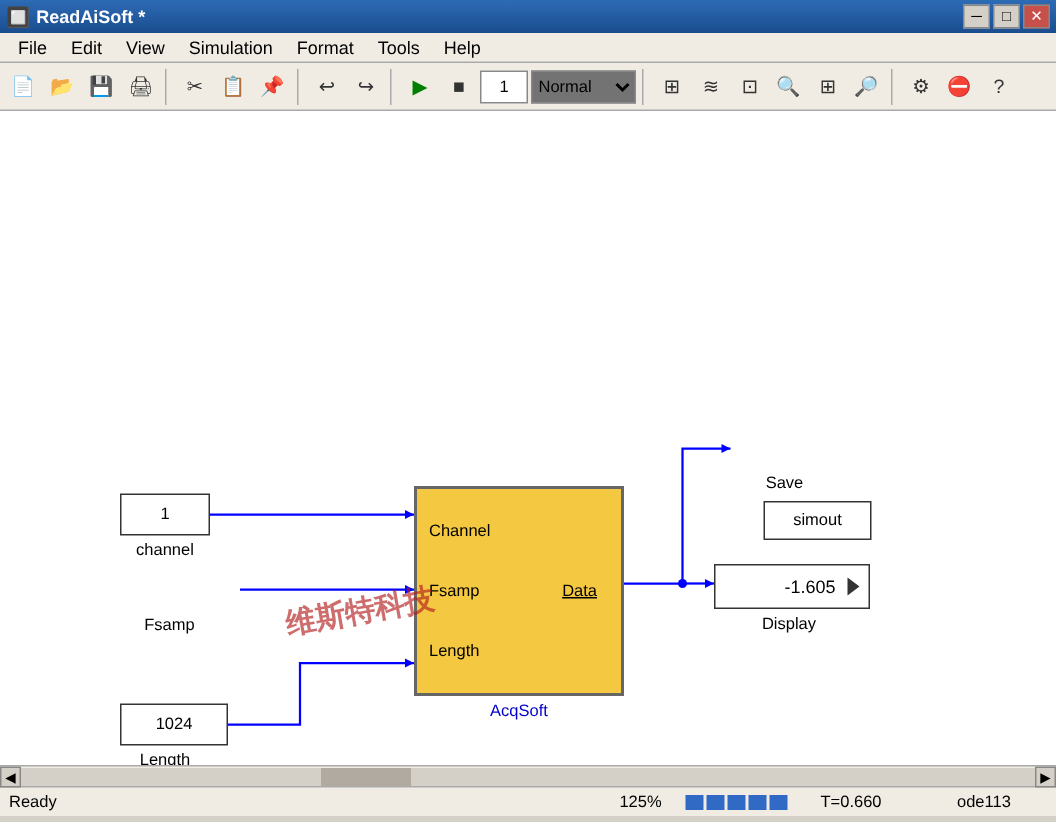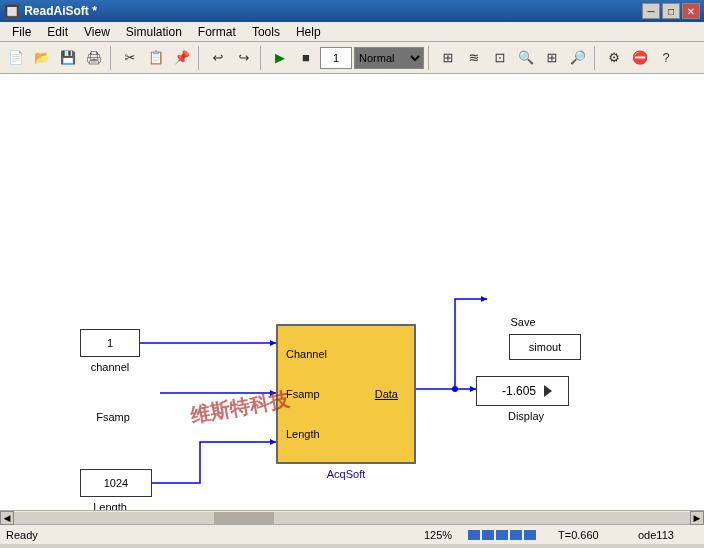--- a/index.html
+++ b/index.html
@@ -159,29 +159,29 @@
       justify-content: center;
       font-size: 11px;
       margin-top: 48px;
     }
 
     
     #display-block {
       position: absolute;
       left: 476px;
       top: 302px;
-      width: 93px;
+      width: 104px;
       height: 30px;
       background: white;
       border: 1.5px solid #333;
       display: flex;
       align-items: center;
       justify-content: flex-end;
       font-size: 12px;
-      padding-right: 16px;
+      padding-right: 6px;
     }
     
     .display-triangle {
       width: 0;
       height: 0;
       border-top: 6px solid transparent;
       border-bottom: 6px solid transparent;
       border-left: 8px solid #333;
       display: inline-block;
       margin-left: 4px;
@@ -254,20 +254,21 @@
     .progress-block {
       width: 12px;
       height: 10px;
       background: #316ac5;
     }
     #statusbar-time {
       width: 80px;
     }
     #statusbar-solver {
       width: 60px;
+      margin-left: 11px;
     }
     
     #scroll-area {
       background: #f0ece4;
       height: 14px;
       border-top: 1px solid #aaa;
       display: flex;
       align-items: center;
       position: relative;
     }

